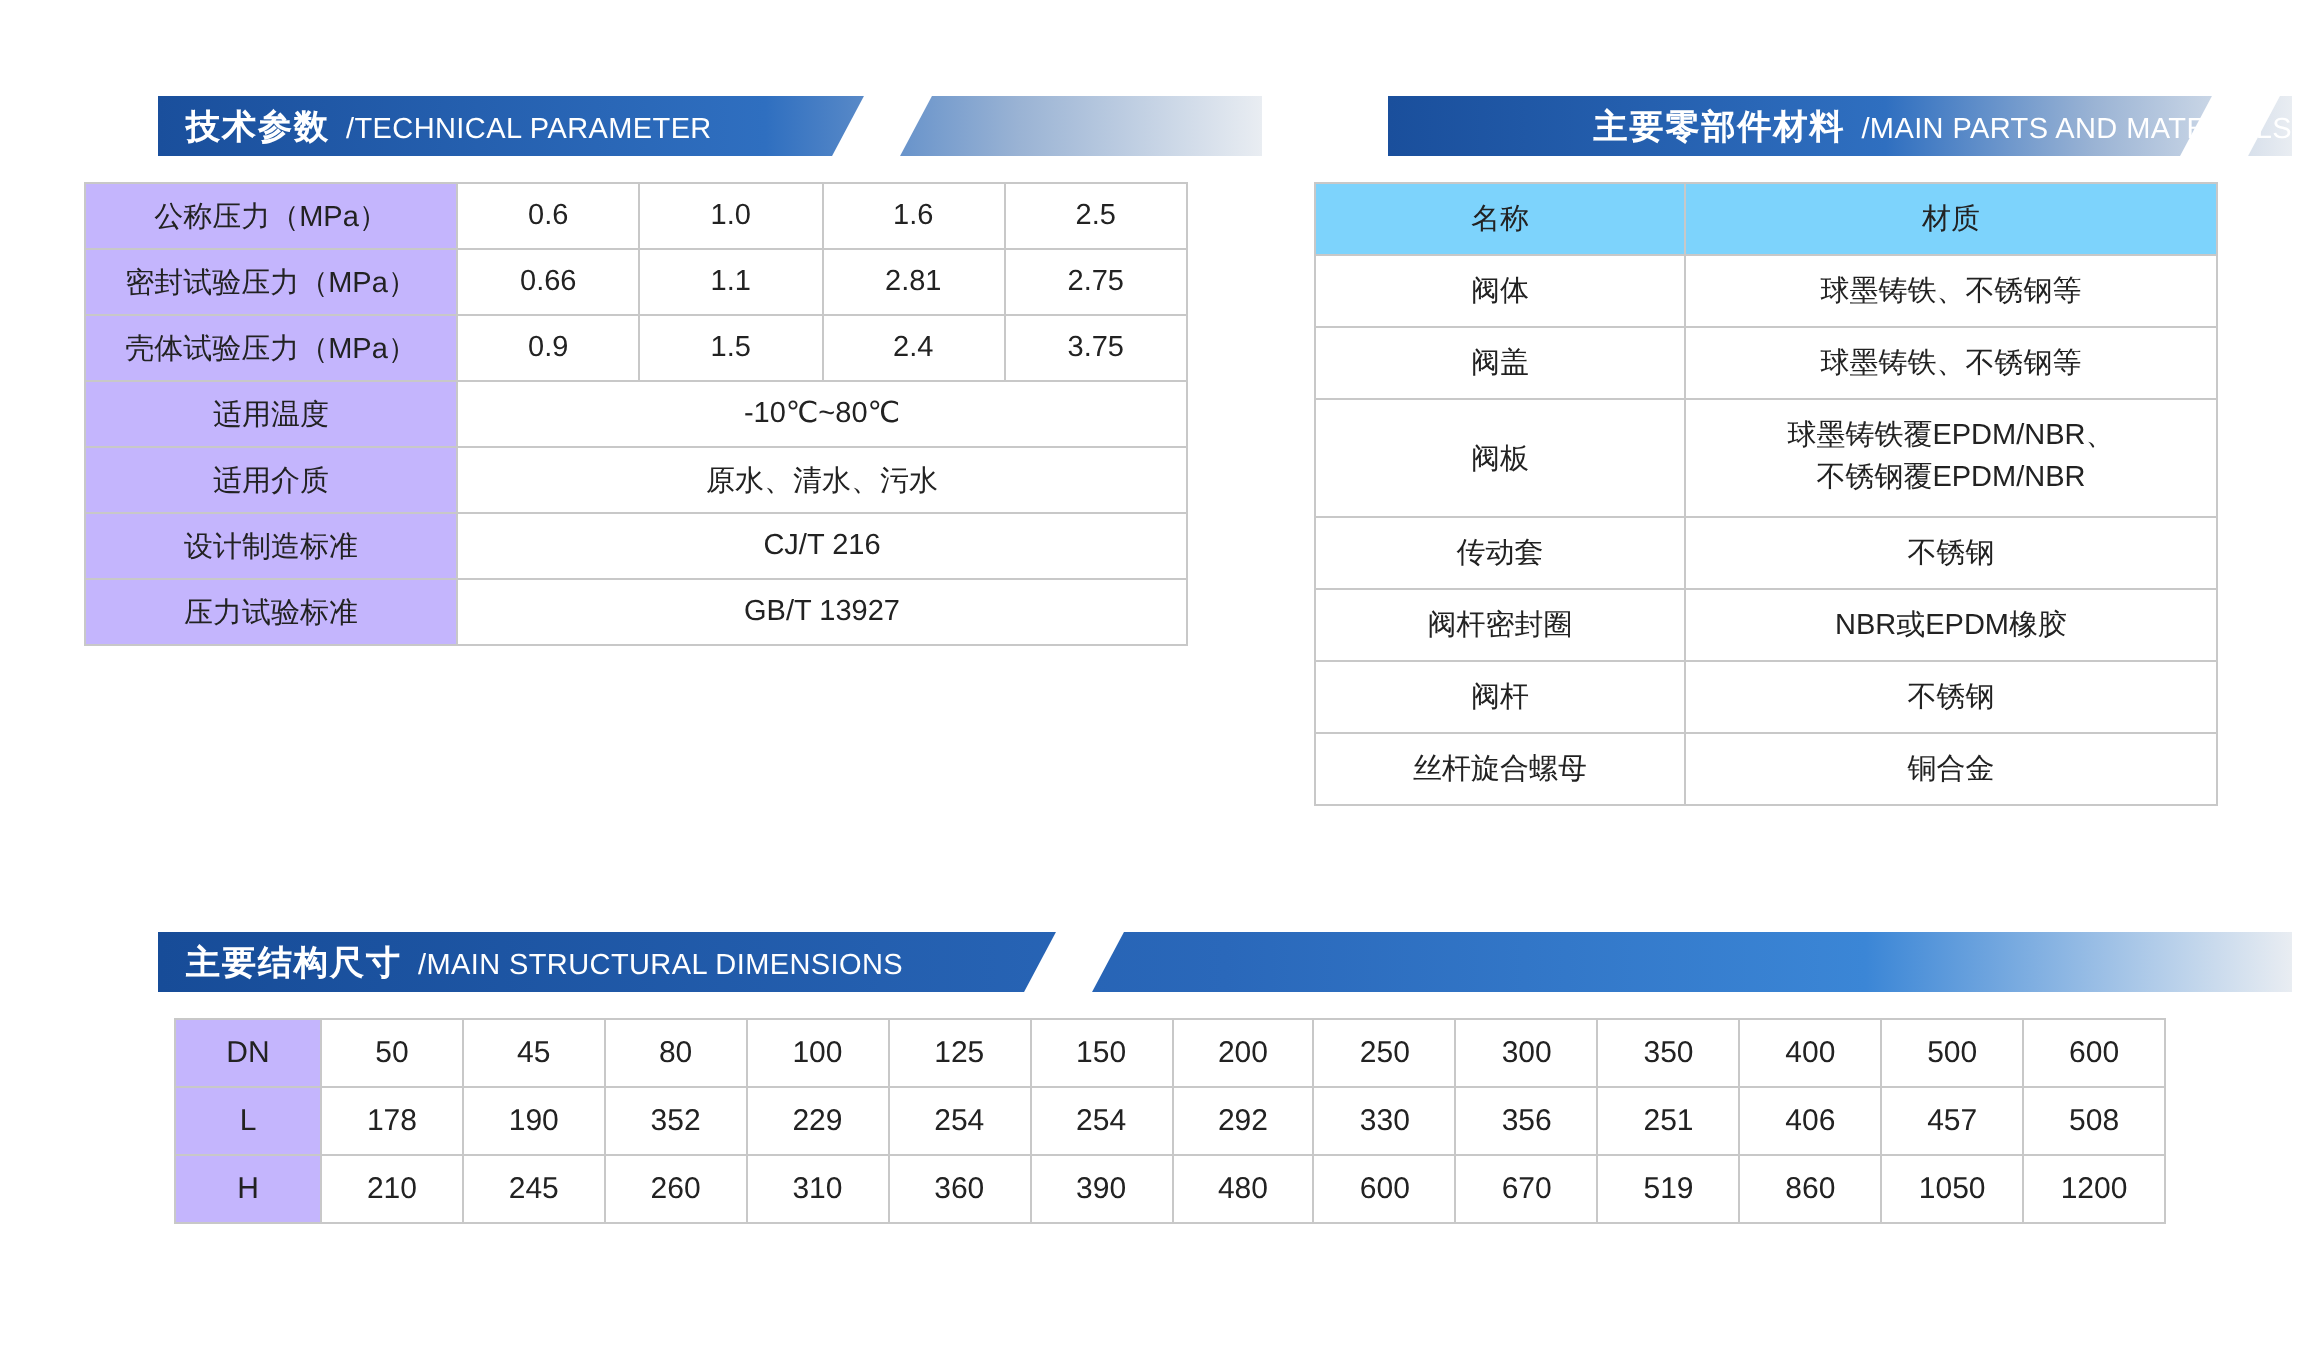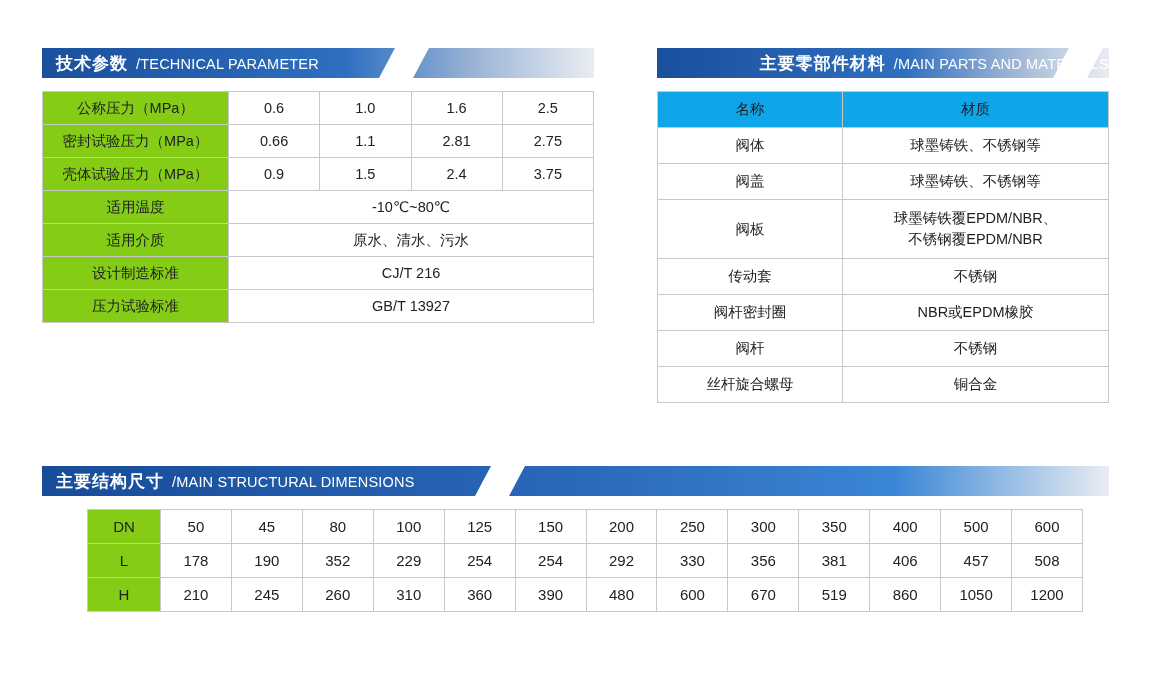--- a/index.html
+++ b/index.html
@@ -16,20 +16,21 @@
     overflow: hidden;
   }
 
   
   .section-header {
     position: relative;
     height: 30px;
     display: flex;
     align-items: center;
     overflow: hidden;
+    margin-left: 37px;
   }
   .section-header .band {
     position: absolute;
     left: 0;
     top: 0;
     height: 30px;
     width: 100%;
     background: linear-gradient(to right, #1a4f9c 0%, #2f6fc0 55%, #9ab3d4 78%, #e9edf2 100%);
   }
   .section-header .band.full-blue {
@@ -74,26 +75,26 @@
     border: 1px solid #c8c8c8;
     text-align: center;
     vertical-align: middle;
     font-size: 14.5px;
     font-weight: normal;
     color: #222;
     padding: 0;
     height: 32px;
   }
   td.label-cell, th.label-cell {
-    background: #84cc16;
+    background: #c4b5fd;
     font-weight: bold;
     font-size: 14.5px;
   }
   td.head-cell {
-    background: #0ea5e9;
+    background: #7dd3fc;
     font-weight: bold;
     font-size: 15px;
     height: 34px;
   }
 
   
   #tech-block {
     position: absolute;
     left: 42px;
     top: 48px;
@@ -298,21 +299,21 @@
           <td class="label-cell">L</td>
           <td>178</td>
           <td>190</td>
           <td>352</td>
           <td>229</td>
           <td>254</td>
           <td>254</td>
           <td>292</td>
           <td>330</td>
           <td>356</td>
-          <td>381</td>
+          <td>251</td>
           <td>406</td>
           <td>457</td>
           <td>508</td>
         </tr>
         <tr>
           <td class="label-cell">H</td>
           <td>210</td>
           <td>245</td>
           <td>260</td>
           <td>310</td>

